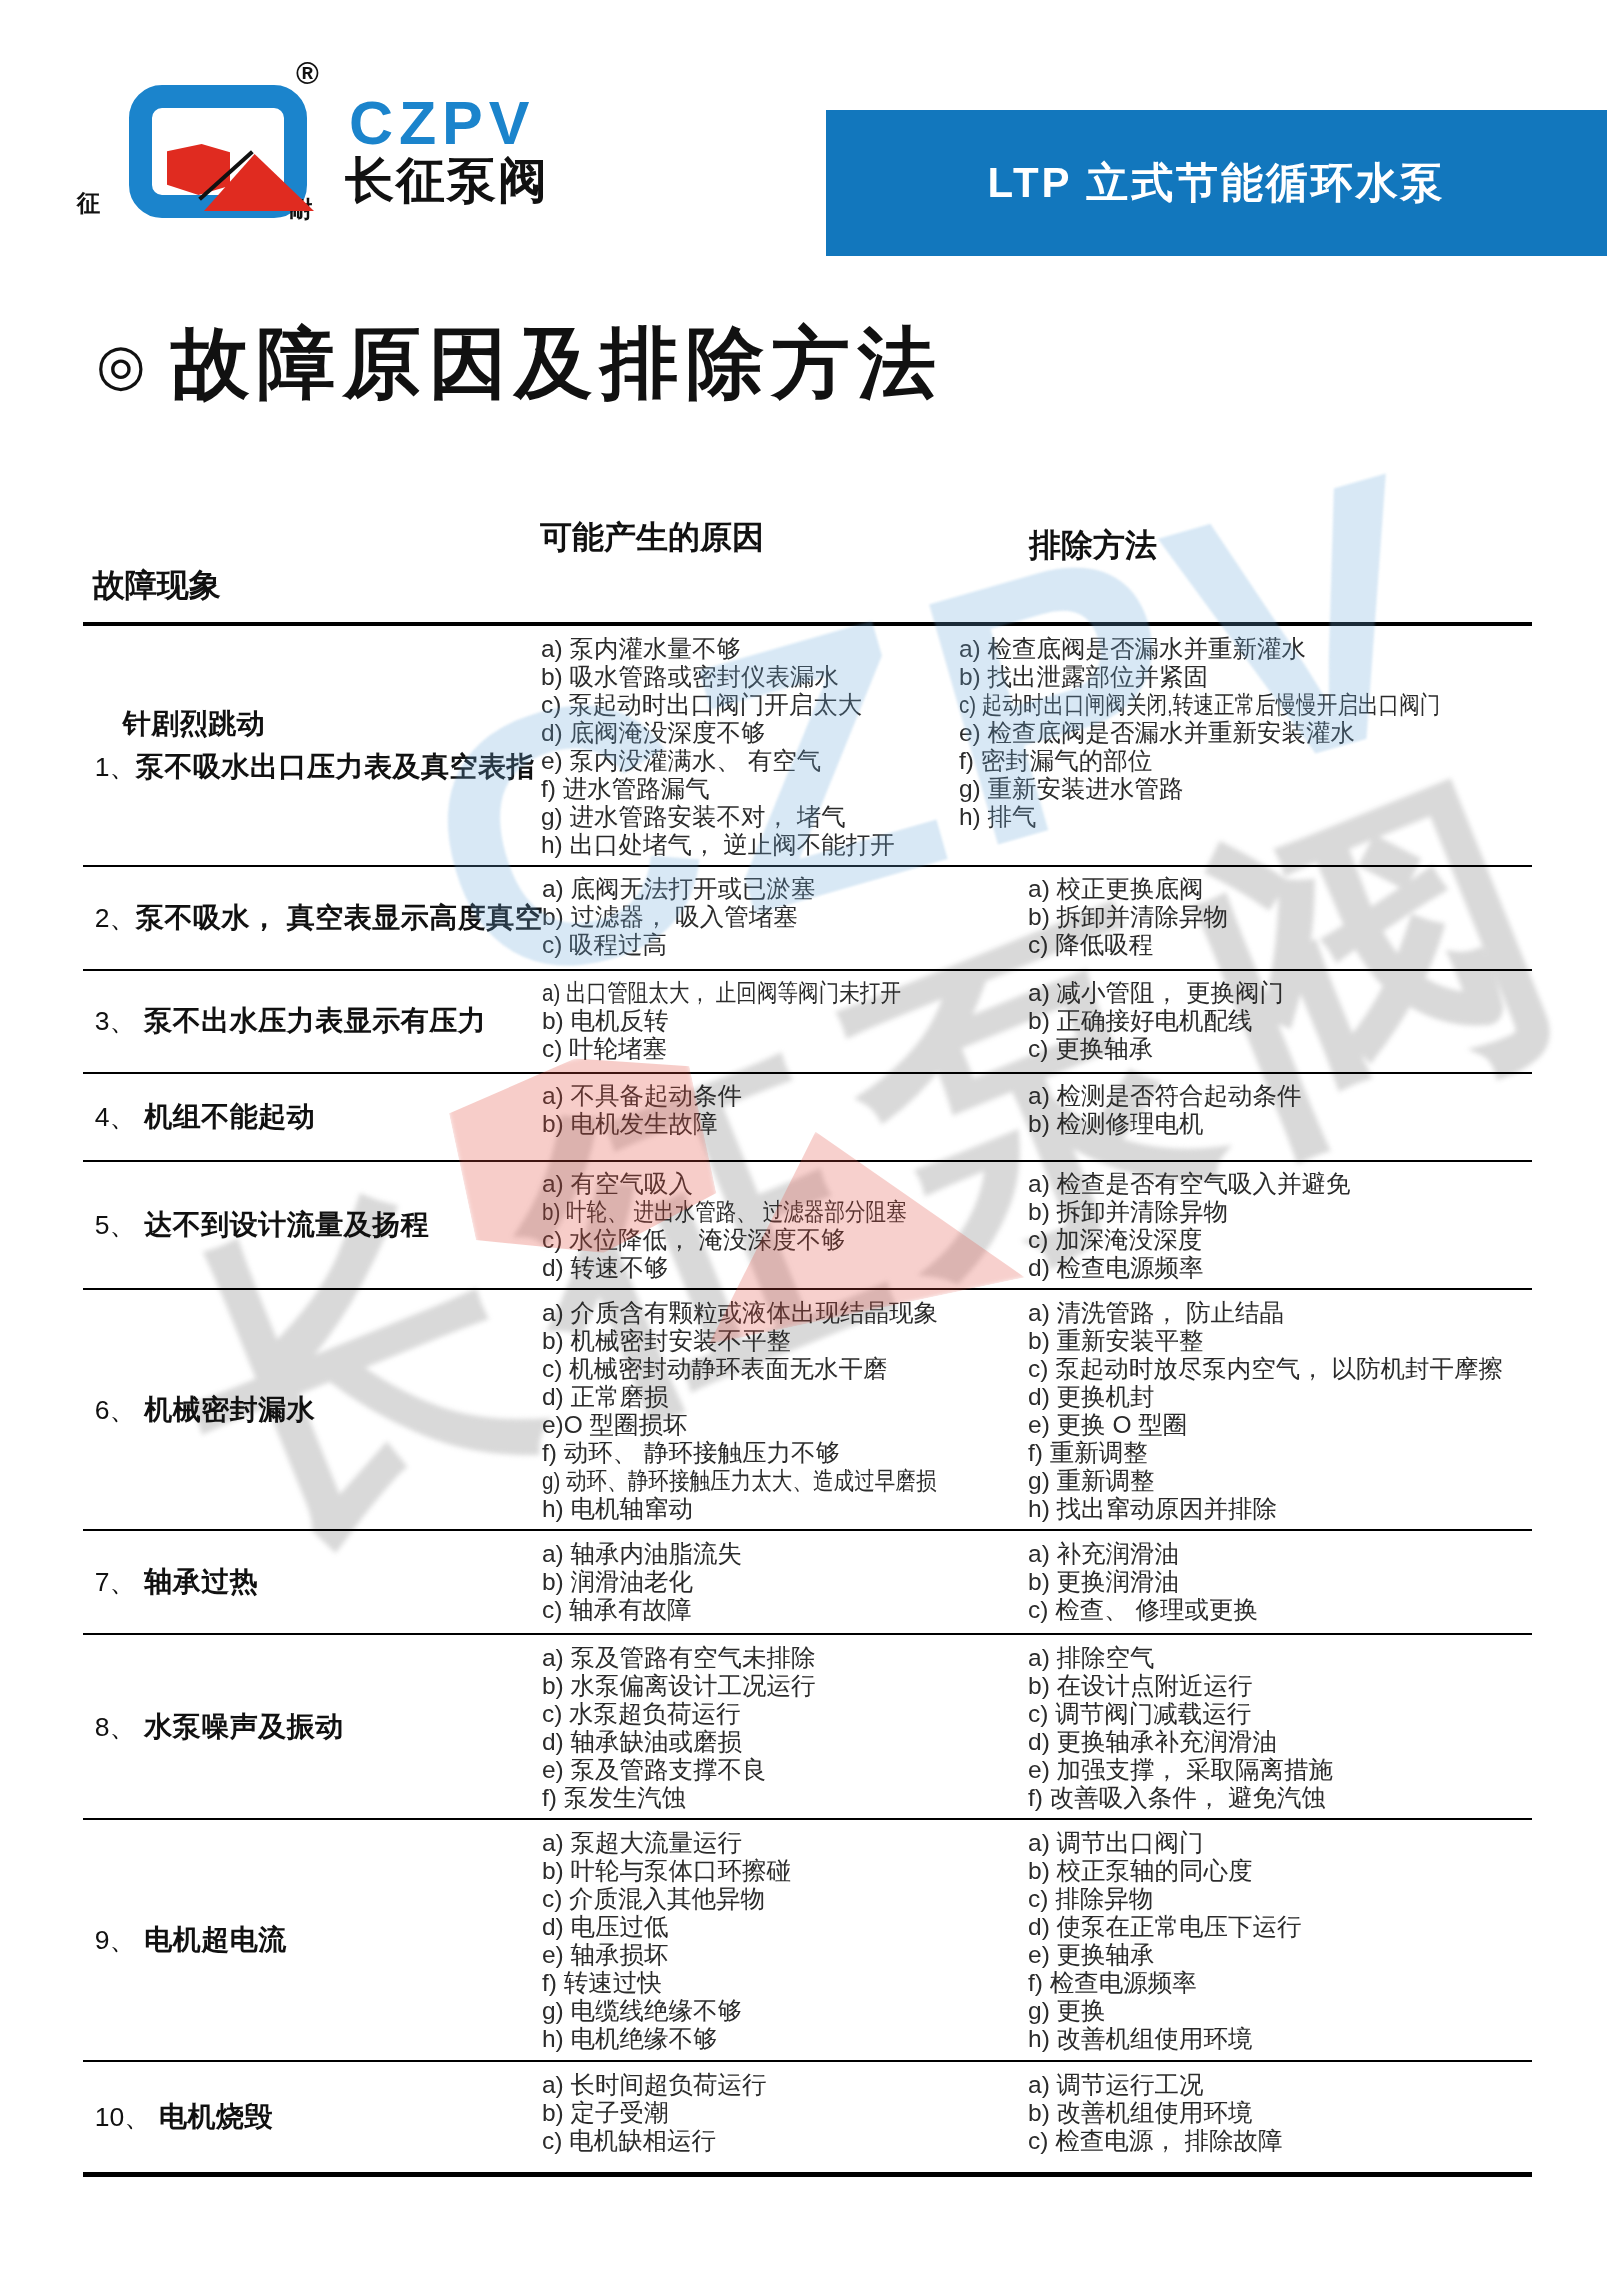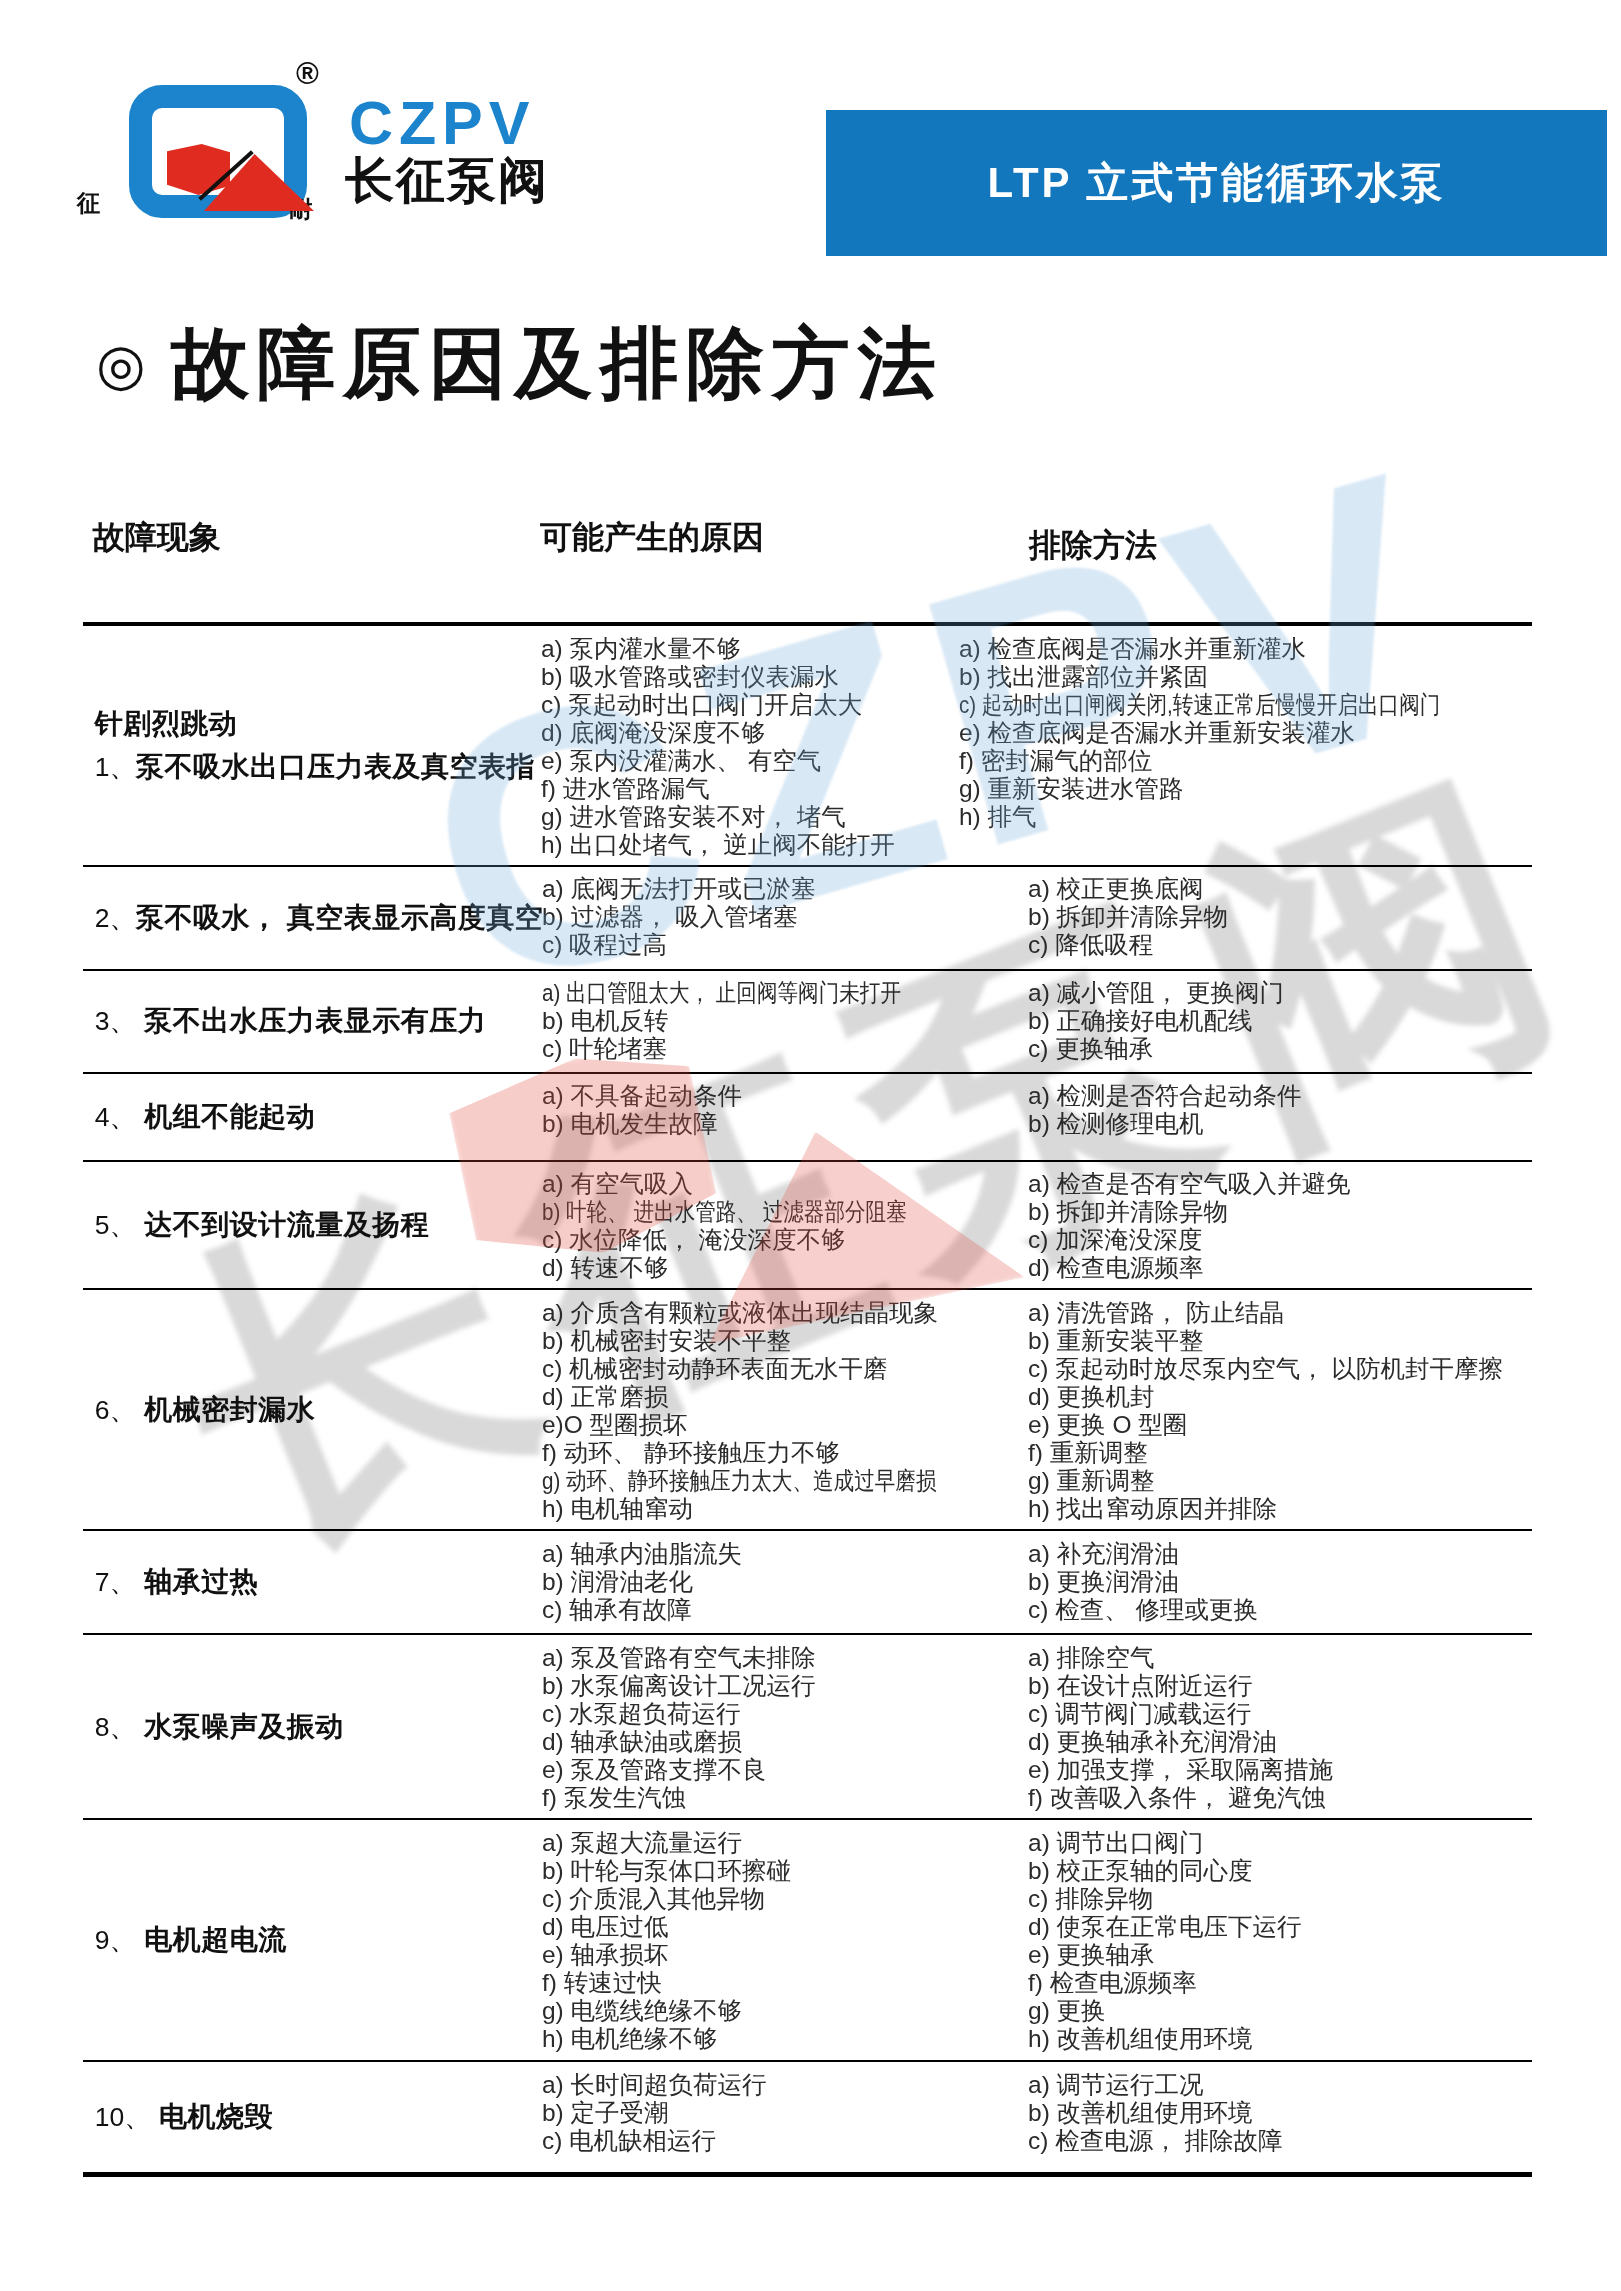--- a/index.html
+++ b/index.html
@@ -29,21 +29,21 @@
     display:flex;align-items:center;justify-content:center;z-index:4;}
   .banner-text{color:#ffffff;font-size:42px;font-weight:700;letter-spacing:2.9px;}
   
   .sec-title{position:absolute;left:96px;top:325px;display:flex;align-items:center;z-index:4;
     font-family:"Liberation Serif","DejaVu Serif",serif;}
   .sec-bullet{font-size:57px;line-height:1;margin-right:25.5px;color:#111;}
   .sec-text{font-size:78px;font-weight:700;letter-spacing:7.8px;color:#111;line-height:1;}
   
   .col-heads{position:absolute;left:83px;top:516px;width:1449px;height:49px;z-index:4;}
   .col-head{position:absolute;top:0;font-size:32px;font-weight:700;color:#111;}
-  .ch1{left:9.8px;} .ch2{left:457px;} .ch3{left:946px;margin-top:8px;}
+  .ch1{left:9.8px;margin-top:48px;} .ch2{left:457px;} .ch3{left:946px;margin-top:8px;}
   
   .ftable{position:absolute;left:83px;top:622px;width:1449px;z-index:3;
     border-top:4.9px solid #000;border-bottom:5.9px solid #000;}
   .trow{display:flex;box-sizing:border-box;}
   .trow + .trow{border-top:2.9px solid #000;}
   .tcell{box-sizing:border-box;}
   .c1{width:453px;display:flex;align-items:center;padding:5.9px 0 5.9px 11.8px;}
   .c2{width:463px;padding:8.8px 0 5.9px 5.9px;}
   .c3{flex:1;padding:8.8px 0 5.9px 29px;}
   .ph-line{line-height:1.55;white-space:nowrap;}
@@ -100,21 +100,21 @@
   <div class="col-head ch1">故障现象</div>
   <div class="col-head ch2">可能产生的原因</div>
   <div class="col-head ch3">排除方法</div>
 </div>
 
 <div class="ftable">
   <div>
       <div class="trow" style="min-height: 232px;">
         <div class="tcell c1">
           <div class="ph-wrap">
-            <div class="ph-line"><div class="ph-name" style="display: inline;">针剧烈跳动</div></div>
+            <div class="ph-line"><div class="ph-name" style="display: inline; margin-left: 28px;">针剧烈跳动</div></div>
             <div class="ph-line"><div class="ph-num" style="display: inline;">1、</div><div class="ph-name" style="display: inline;">泵不吸水出口压力表及真空表指</div></div>
           </div>
         </div>
         <div class="tcell c2">
           <div class="tline">a) 泵内灌水量不够</div>
           <div class="tline">b) 吸水管路或密封仪表漏水</div>
           <div class="tline">c) 泵起动时出口阀门开启太大</div>
           <div class="tline">d) 底阀淹没深度不够</div>
           <div class="tline">e) 泵内没灌满水、 有空气</div>
           <div class="tline">f) 进水管路漏气</div>

